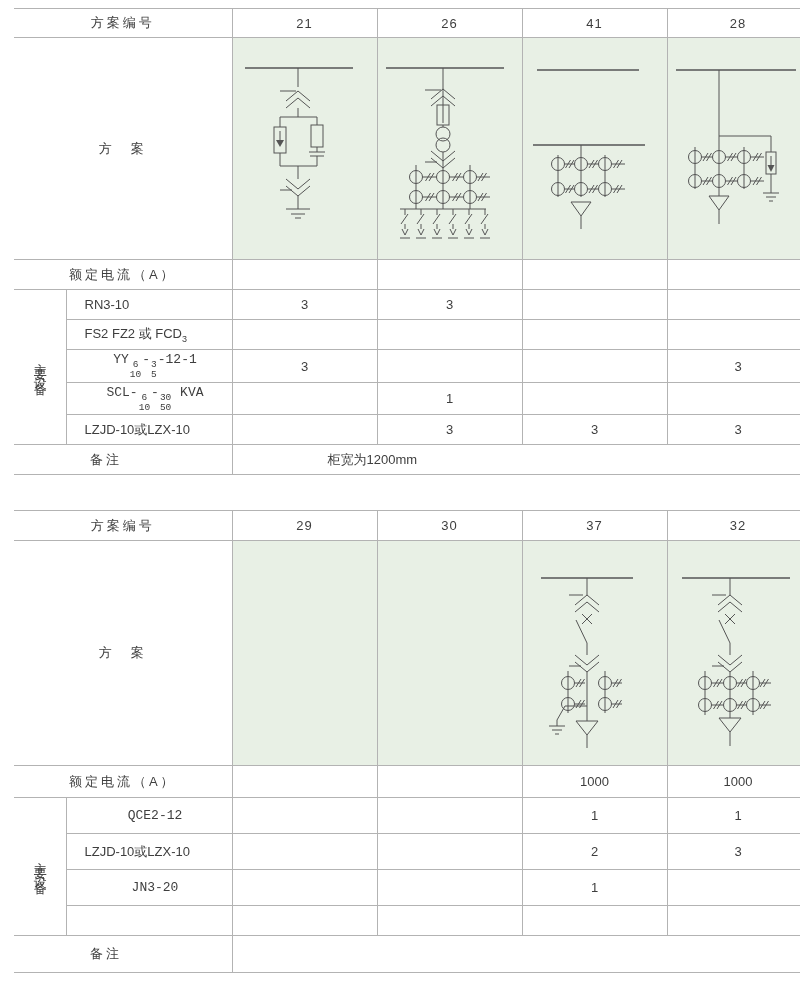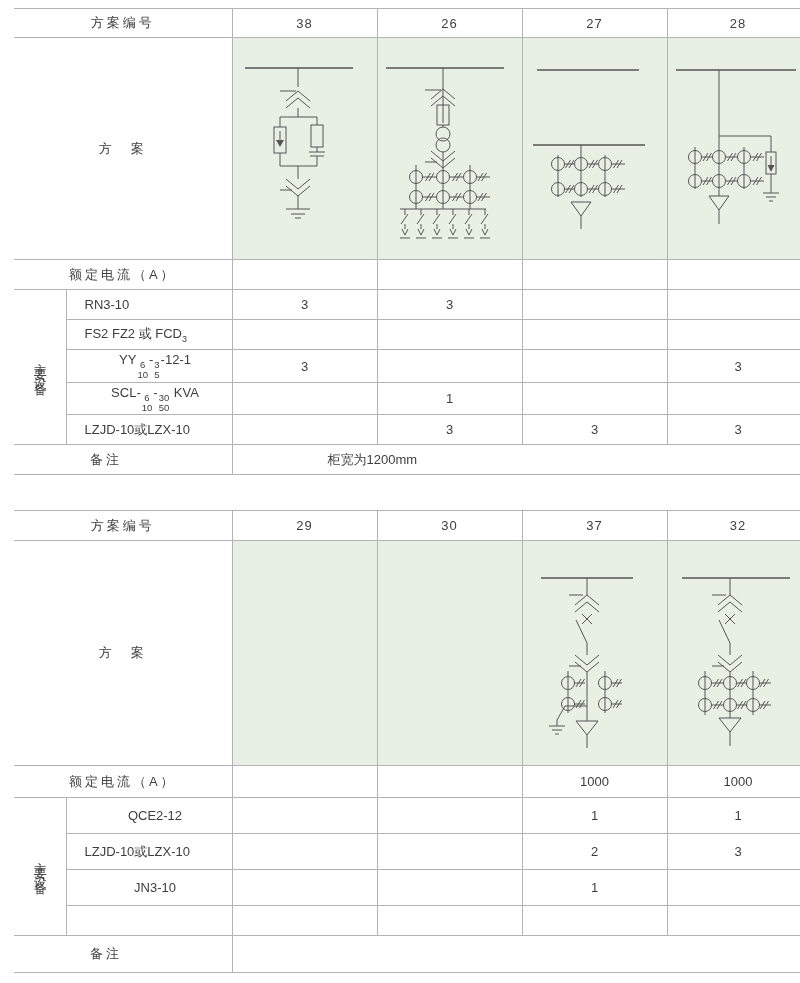--- a/index.html
+++ b/index.html
@@ -14,21 +14,21 @@
   .spec td{
     border:1px solid #b3b3b3;font-size:13px;padding:0;overflow:hidden;
     vertical-align:middle;
   }
   .spec td.fe{border-left-style:hidden;}
   .spec td.lbl{text-align:center;letter-spacing:3px;}
   .spec td.hnum{text-align:center;letter-spacing:1px;}
   .spec td.val{text-align:center;}
   .spec td.g{background:#e8f0e5;}
   .spec td.name{text-align:left;padding-left:18px;}
-  .spec td.name.ctr{text-align:center;padding-left:12px;}
+  .spec td.name.ctr{text-align:center;padding-left:12px;font-family:Liberation Mono, monospace;}
   .spec td.vcell{text-align:center;}
   .vlab{
     display:inline-block;writing-mode:vertical-lr;text-orientation:upright;
     letter-spacing:7px;font-size:13px;
   }
   .spec td.remarklbl{text-align:left;padding-left:76px;letter-spacing:3px;}
   .spec td.remark{text-align:left;padding-left:95px;}
   sub{font-size:9px;}
   .frac{
     display:inline-flex;flex-direction:column;font-size:9.5px;line-height:1.05;
@@ -51,23 +51,23 @@
   <col style="width:52px">
         <col style="width:166px">
   <col style="width:145px">
         <col style="width:145px">
         <col style="width:145px">
         <col style="width:142px">
 </colgroup>
 <tbody>
 <tr style="height:29px">
   <td colspan="2" class="lbl fe">方案编号</td>
-  <td class="hnum">38</td>
+  <td class="hnum">21</td>
   <td class="hnum">26</td>
-  <td class="hnum">27</td>
+  <td class="hnum">41</td>
   <td class="hnum">28</td>
 </tr>
 <tr style="height:222px">
   <td colspan="2" class="lbl fe">方　案</td>
   <td class="g">
     <svg class="diag" width="143" height="220" viewBox="0 0 143 220">
       <path class="bus" d="M12 29 H120"></path>
       <path d="M65 29 V48 M47 52 H63 M53 62 L65 52 L77 62 M53 69 L65 59 L77 69 M65 69 V78 M47 78 H84 M47 78 V88 M47 114 V127 M47 127 H84 M84 78 V86 M84 108 V113 M76 113 H92 M77 117 H91 M84 117 V127 M65 127 V140 M47 151 H59 M53 140 L65 150 L77 140 M53 147 L65 157 L77 147 M65 157 V170 M53 170 H77 M58 175 H72 M62 179 H68"></path>
       <rect x="41" y="88" width="12" height="26"></rect>
       <rect x="78" y="86" width="12" height="22"></rect>
@@ -248,21 +248,21 @@
   <td class="val">1</td>
 </tr>
 <tr style="height:36px">
   <td class="name">LZJD-10或LZX-10</td>
   <td class="val"></td>
   <td class="val"></td>
   <td class="val">2</td>
   <td class="val">3</td>
 </tr>
 <tr style="height:36px">
-  <td class="name ctr">JN3-10</td>
+  <td class="name ctr">JN3-20</td>
   <td class="val"></td>
   <td class="val"></td>
   <td class="val">1</td>
   <td class="val"></td>
 </tr>
 <tr style="height:30px">
   <td class="name ctr"></td>
   <td class="val"></td>
   <td class="val"></td>
   <td class="val"></td>

